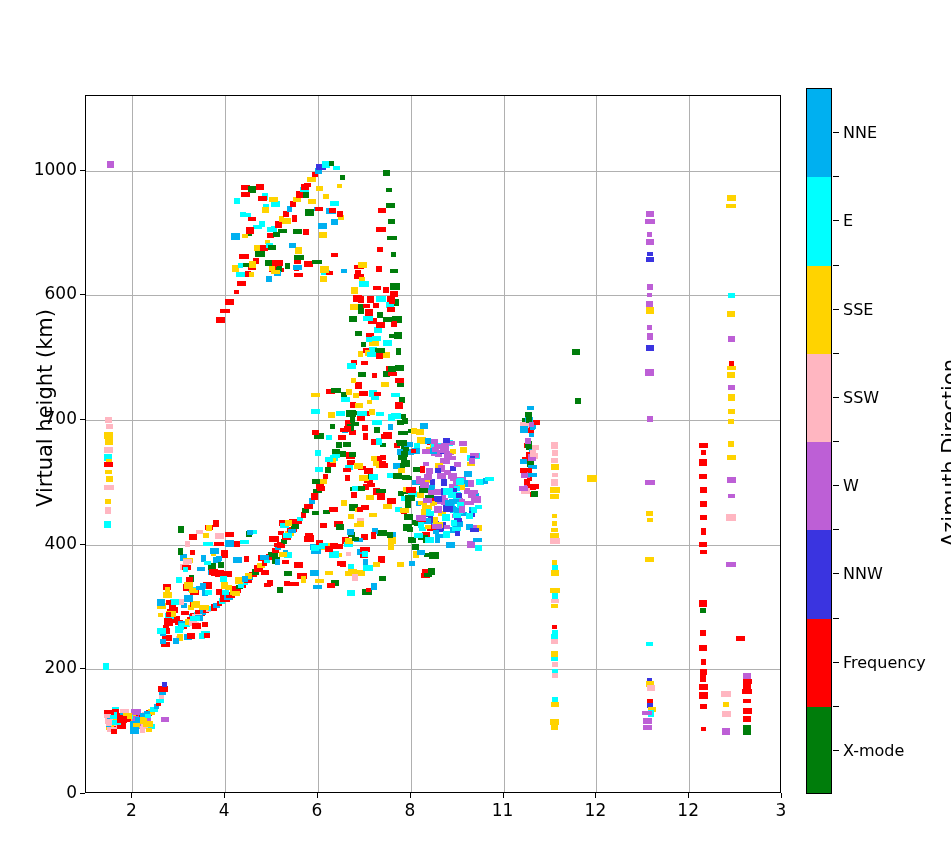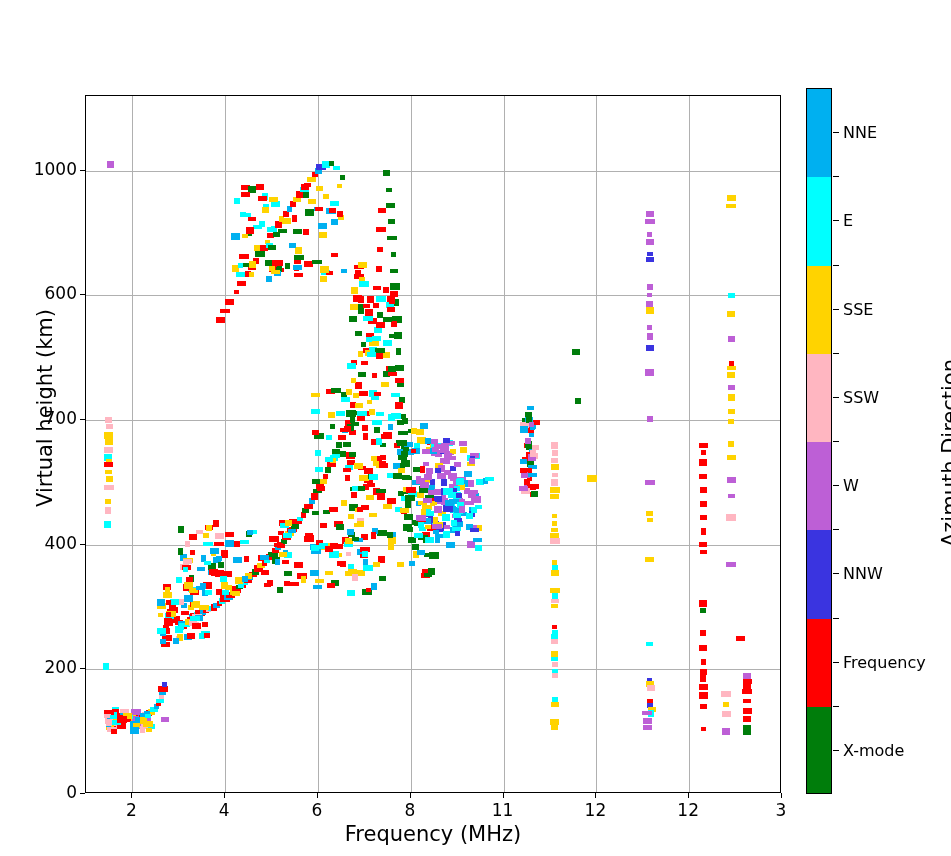--- a/index.html
+++ b/index.html
@@ -1268,21 +1268,20 @@
       <div class="tick-y" style="top: 543.7px;"></div>
       <div class="ticklabel-y" style="top: 532.7px;">400</div>
       <div class="tick-y" style="top: 419.1px;"></div>
       <div class="ticklabel-y" style="top: 408.1px;">700</div>
       <div class="tick-y" style="top: 294.4px;"></div>
       <div class="ticklabel-y" style="top: 283.4px;">600</div>
       <div class="tick-y" style="top: 169.8px;"></div>
       <div class="ticklabel-y" style="top: 158.8px;">1000</div>
     </div>
 
-  <div id="xlabel">Frequency (MHz)</div>
   <div id="ylabel">Virtual height (km)</div>
 
   <div id="colorbar">
       <div class="cb-seg" style="height: 88.25px; background: rgb(0, 176, 240);"></div>
       <div class="cb-seg" style="height: 88.25px; background: rgb(0, 255, 255);"></div>
       <div class="cb-seg" style="height: 88.25px; background: rgb(255, 211, 0);"></div>
       <div class="cb-seg" style="height: 88.25px; background: rgb(255, 182, 193);"></div>
       <div class="cb-seg" style="height: 88.25px; background: rgb(189, 95, 214);"></div>
       <div class="cb-seg" style="height: 88.25px; background: rgb(58, 52, 224);"></div>
       <div class="cb-seg" style="height: 88.25px; background: rgb(255, 0, 0);"></div>

